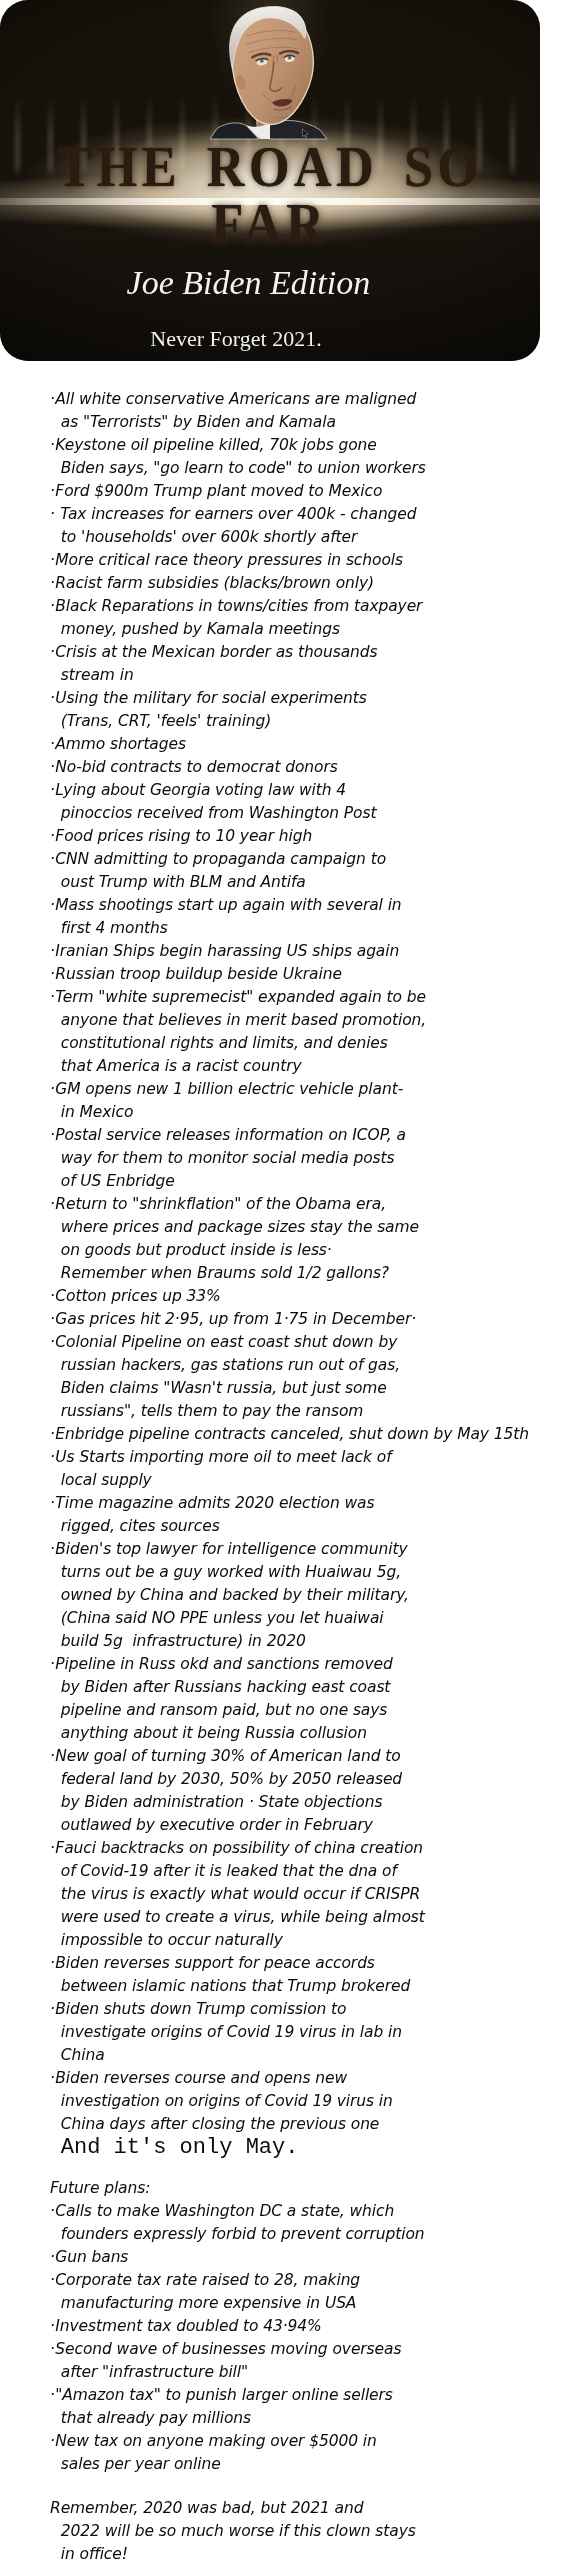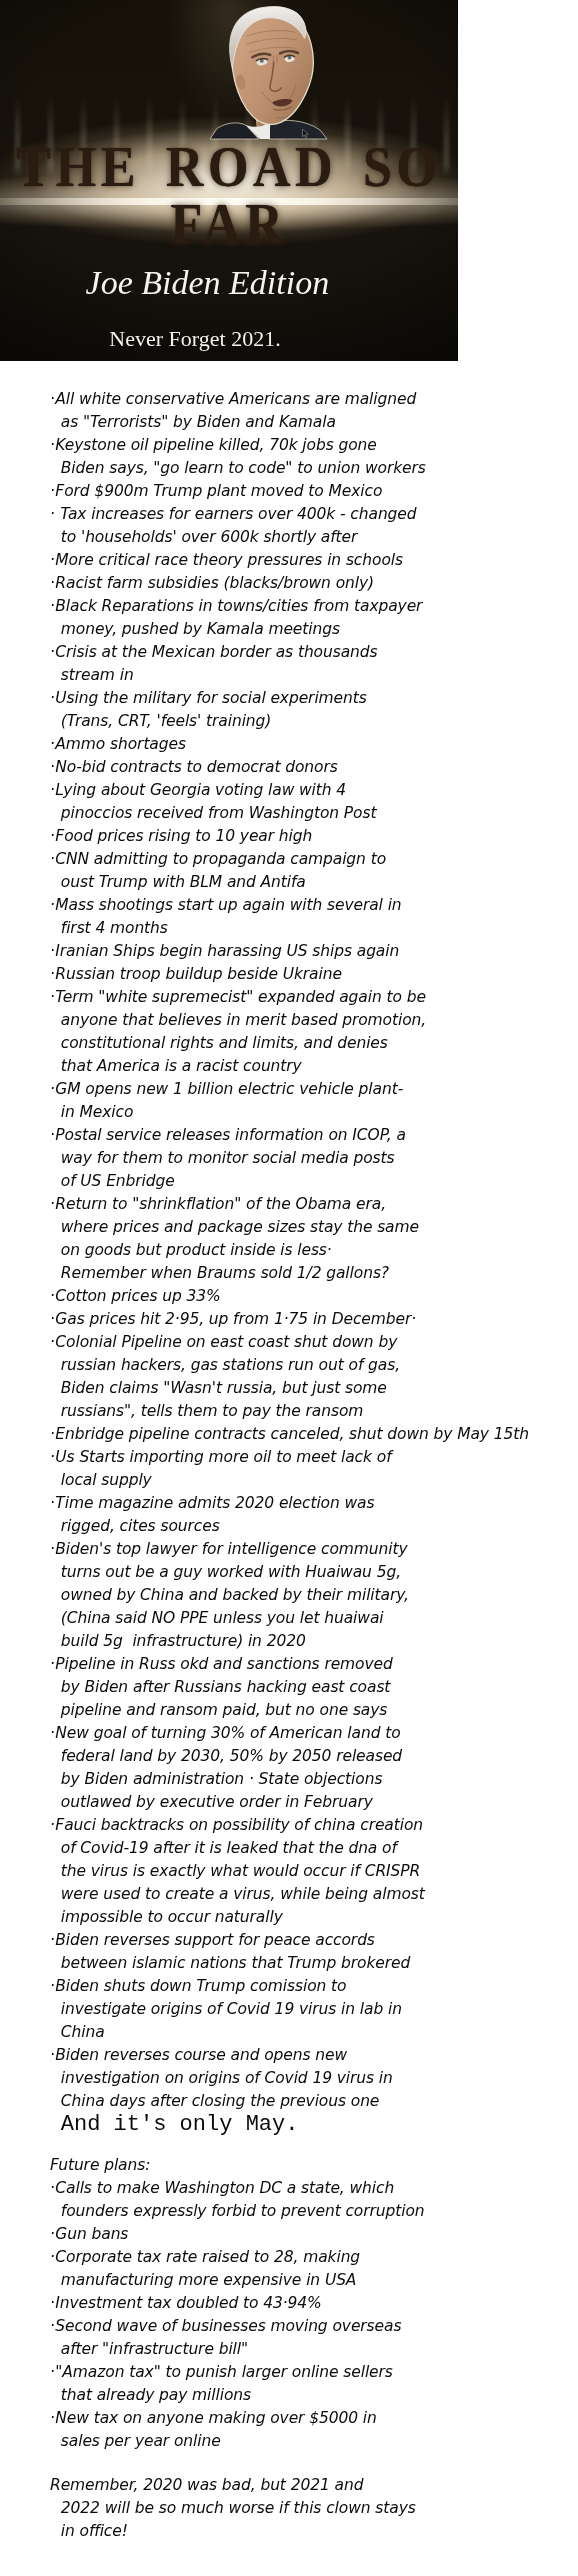--- a/index.html
+++ b/index.html
@@ -1,24 +1,24 @@
 <!DOCTYPE html>
 <html style="font-size:8.2px"><head>
 <meta charset="utf-8">
 <style>
   html,body{margin:0;padding:0;background:#ffffff;}
   .page{width:578px;font-family:"DejaVu Sans",sans-serif;}
 
   
-  .banner{position:relative;width:458px;height:361px;overflow:hidden;
+  .banner{position:relative;width:540px;height:361px;overflow:hidden;
     background:
       radial-gradient(ellipse 82px 144px at 50% 15.5px, rgba(125,105,80,0.28), transparent 75%),
       radial-gradient(ellipse 289px 77px at 50% 181px, rgba(255,250,238,0.95), rgba(224,203,168,0.70) 42%, rgba(140,118,90,0.22) 70%, transparent 85%),
       radial-gradient(ellipse 464px 36px at 50% 201px, rgba(255,252,242,0.85), rgba(180,158,125,0.28) 60%, transparent 82%),
-      linear-gradient(#161209,#17130d 60%,#13100b);}
+      linear-gradient(#161209,#17130d 60%,#13100b); border-radius: 28px;}
   .streaks{position:absolute;left:0;top:95px;width:100%;height:82px;
     background:repeating-linear-gradient(90deg, transparent 0 13.4px, rgba(232,216,184,0.16) 15.5px 19.6px, transparent 21.6px 33px);
     -webkit-mask-image:linear-gradient(to bottom,transparent,#000 55%,#000 85%,transparent);
     mask-image:linear-gradient(to bottom,transparent,#000 55%,#000 85%,transparent);
     filter:blur(1.5px);}
   .flare-line{position:absolute;left:0;top:198px;width:100%;height:6.7px;filter:blur(0.5px);
     background:linear-gradient(90deg, rgba(233,219,191,0.25), rgba(255,252,242,0.85) 32%, #fffdf4 50%, rgba(255,252,242,0.85) 68%, rgba(233,219,191,0.25));}
   .vignette{position:absolute;inset:0;background:radial-gradient(ellipse 85% 72% at 50% 42%, transparent 55%, rgba(4,3,2,0.55) 97%);}
   .portrait{position:absolute;left:195px;top:1px;width:150px;height:140px;}
   .road-title{position:absolute;left:0;top:144px;width:100%;text-align:center;
@@ -213,20 +213,21 @@
           <div class="line"><span class="bullet">·</span><span>Biden's top lawyer for intelligence community</span></div>
           <div class="line cont"><span>turns out be a guy worked with Huaiwau 5g,</span></div>
           <div class="line cont"><span>owned by China and backed by their military,</span></div>
           <div class="line cont"><span>(China said NO PPE unless you let huaiwai</span></div>
           <div class="line cont"><span>build 5g  infrastructure) in 2020</span></div>
         </div>
         <div>
           <div class="line"><span class="bullet">·</span><span>Pipeline in Russ okd and sanctions removed</span></div>
           <div class="line cont"><span>by Biden after Russians hacking east coast</span></div>
           <div class="line cont"><span>pipeline and ransom paid, but no one says</span></div>
+          <div class="line cont"><span>anything about it being Russia collusion</span></div>
         </div>
         <div>
           <div class="line"><span class="bullet">·</span><span>New goal of turning 30% of American land to</span></div>
           <div class="line cont"><span>federal land by 2030, 50% by 2050 released</span></div>
           <div class="line cont"><span>by Biden administration · State objections</span></div>
           <div class="line cont"><span>outlawed by executive order in February</span></div>
         </div>
         <div>
           <div class="line"><span class="bullet">·</span><span>Fauci backtracks on possibility of china creation</span></div>
           <div class="line cont"><span>of Covid-19 after it is leaked that the dna of</span></div>

